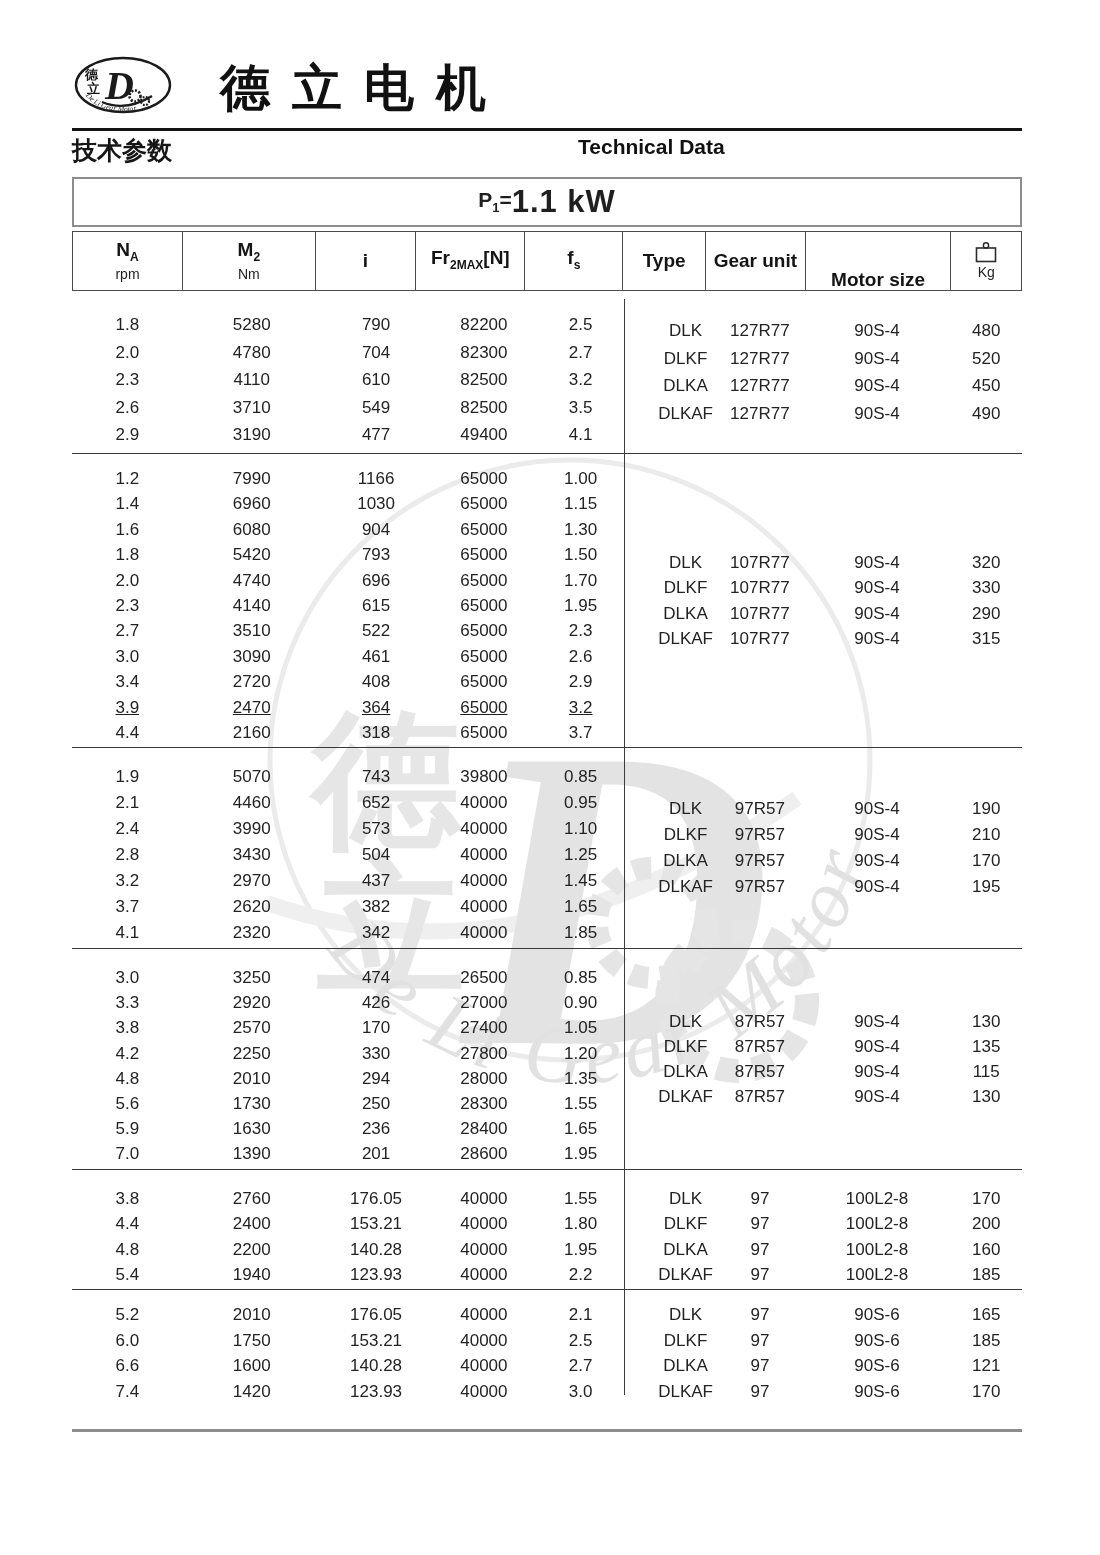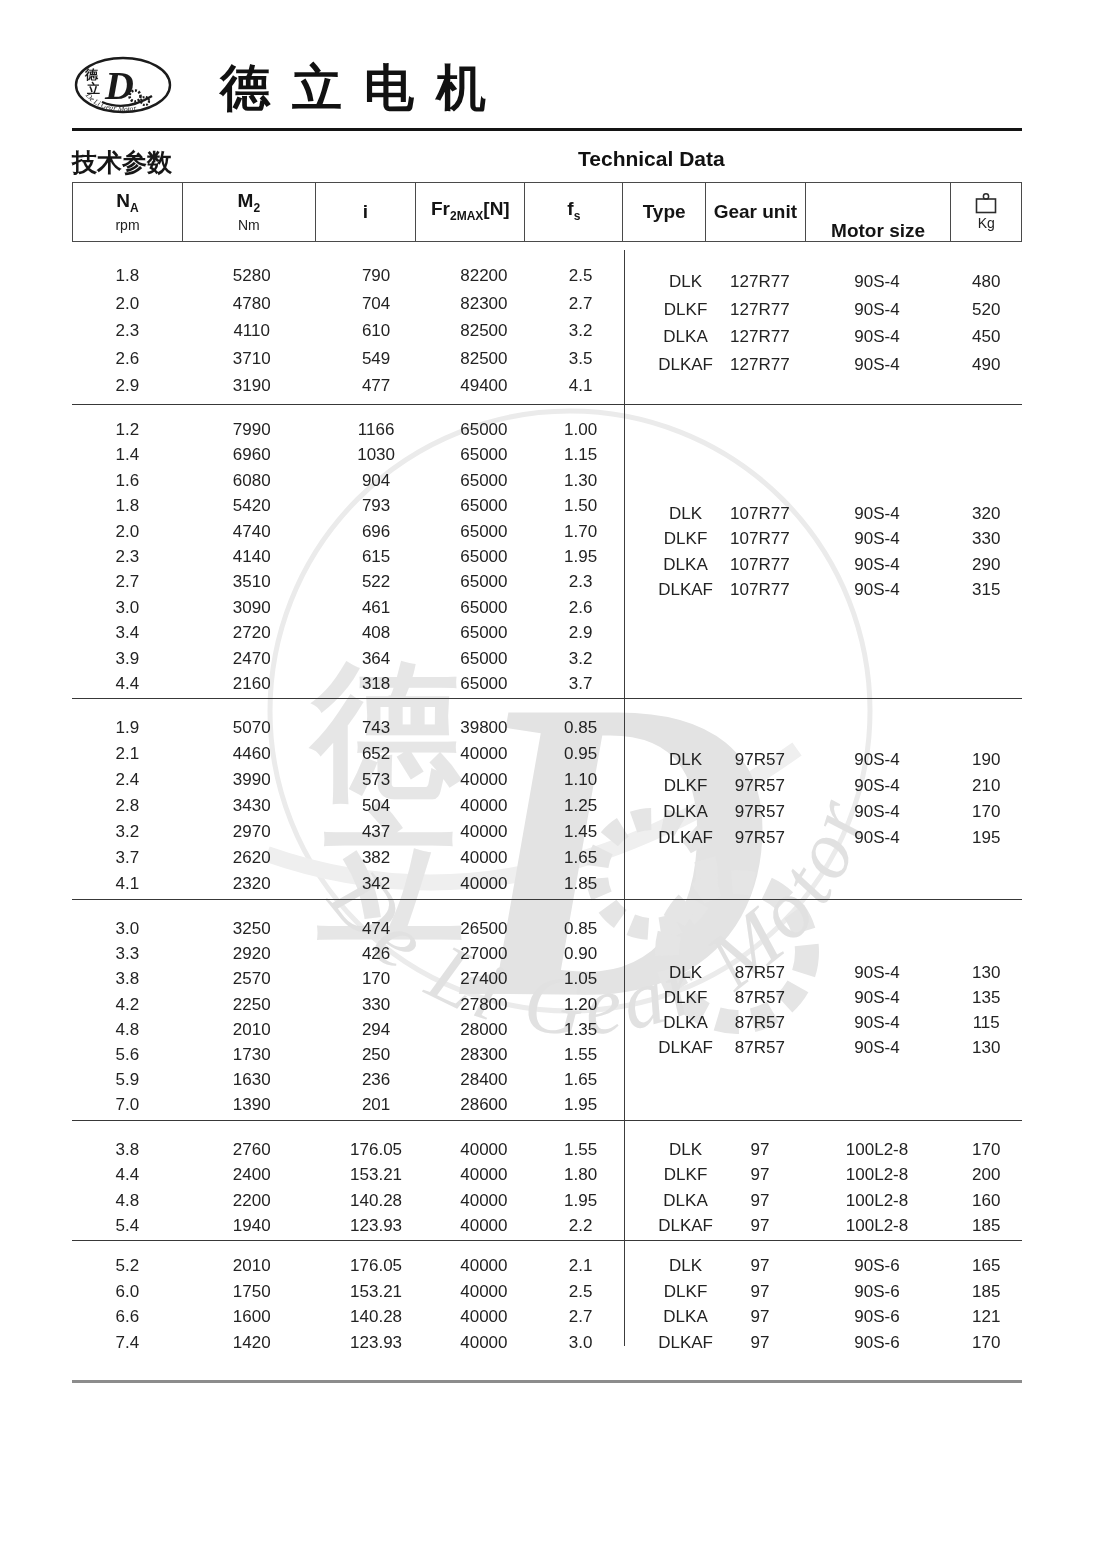--- a/index.html
+++ b/index.html
@@ -6,21 +6,21 @@
   .page{position:relative;width:1100px;height:1555px;background:#fff;
         font-family:"Liberation Sans",sans-serif;color:#1f1f1f;overflow:hidden;}
   .content{position:absolute;left:72px;top:0;width:950px;}
 
   
   .brand-row{margin-top:54px;display:flex;align-items:center;height:68px;}
   .brand-name{margin-left:46px;font-family:"Liberation Serif",serif;font-weight:bold;
               font-size:50px;letter-spacing:22px;color:#111;line-height:66px;white-space:nowrap;}
   .brand-rule{margin-top:6px;border-top:3.5px solid #141414;}
 
-  .title-row{position:relative;margin-top:15px;height:32px;}
+  .title-row{position:relative;margin-top:3px;height:32px;}
   .title-cn{font-size:25px;font-weight:bold;color:#161616;}
   .title-en{position:absolute;left:506px;top:1px;font-size:21px;font-weight:bold;color:#111;}
 
   
   .power-box{margin-top:11px;height:46px;border:2px solid #8d8d8d;display:flex;
              align-items:center;justify-content:center;}
   .power-box .pp{font-size:21px;font-weight:bold;}
   .power-box .pp sub{font-size:13px;}
   .power-box .pv{font-size:31px;font-weight:bold;letter-spacing:1px;}
 
@@ -76,20 +76,24 @@
       </svg>
       <div class="brand-name">德立电机</div>
     </div>
     <div class="brand-rule"></div>
 
     <div class="title-row">
       <span class="title-cn">技术参数</span>
       <span class="title-en">Technical Data</span>
     </div>
 
+    <div class="power-box">
+      <span class="pp"><span>P</span><sub>1</sub><span>=</span></span>
+        <span class="pv">1.1 kW</span>
+    </div>
 
     <div class="thead">
         <div class="hcell" style="width: 11.6%;">
           <div class="hmain">N<sub>A</sub></div>
           <div class="hunit">rpm</div>
         </div>
         <div class="hcell" style="width: 14%;">
           <div class="hmain">M<sub>2</sub></div>
           <div class="hunit">Nm</div>
         </div>
@@ -261,21 +265,21 @@
               <span class="lc3">65000</span>
               <span class="lc4">2.6</span>
             </div>
             <div class="lrow" style="line-height: 25.4px;">
               <span class="lc0">3.4</span>
               <span class="lc1">2720</span>
               <span class="lc2">408</span>
               <span class="lc3">65000</span>
               <span class="lc4">2.9</span>
             </div>
-            <div class="lrow" style="line-height: 25.4px;">
+            <div class="lrow" style="line-height: 25.4px; text-decoration: underline;">
               <span class="lc0">3.9</span>
               <span class="lc1">2470</span>
               <span class="lc2">364</span>
               <span class="lc3">65000</span>
               <span class="lc4">3.2</span>
             </div>
             <div class="lrow" style="line-height: 25.4px;">
               <span class="lc0">4.4</span>
               <span class="lc1">2160</span>
               <span class="lc2">318</span>

